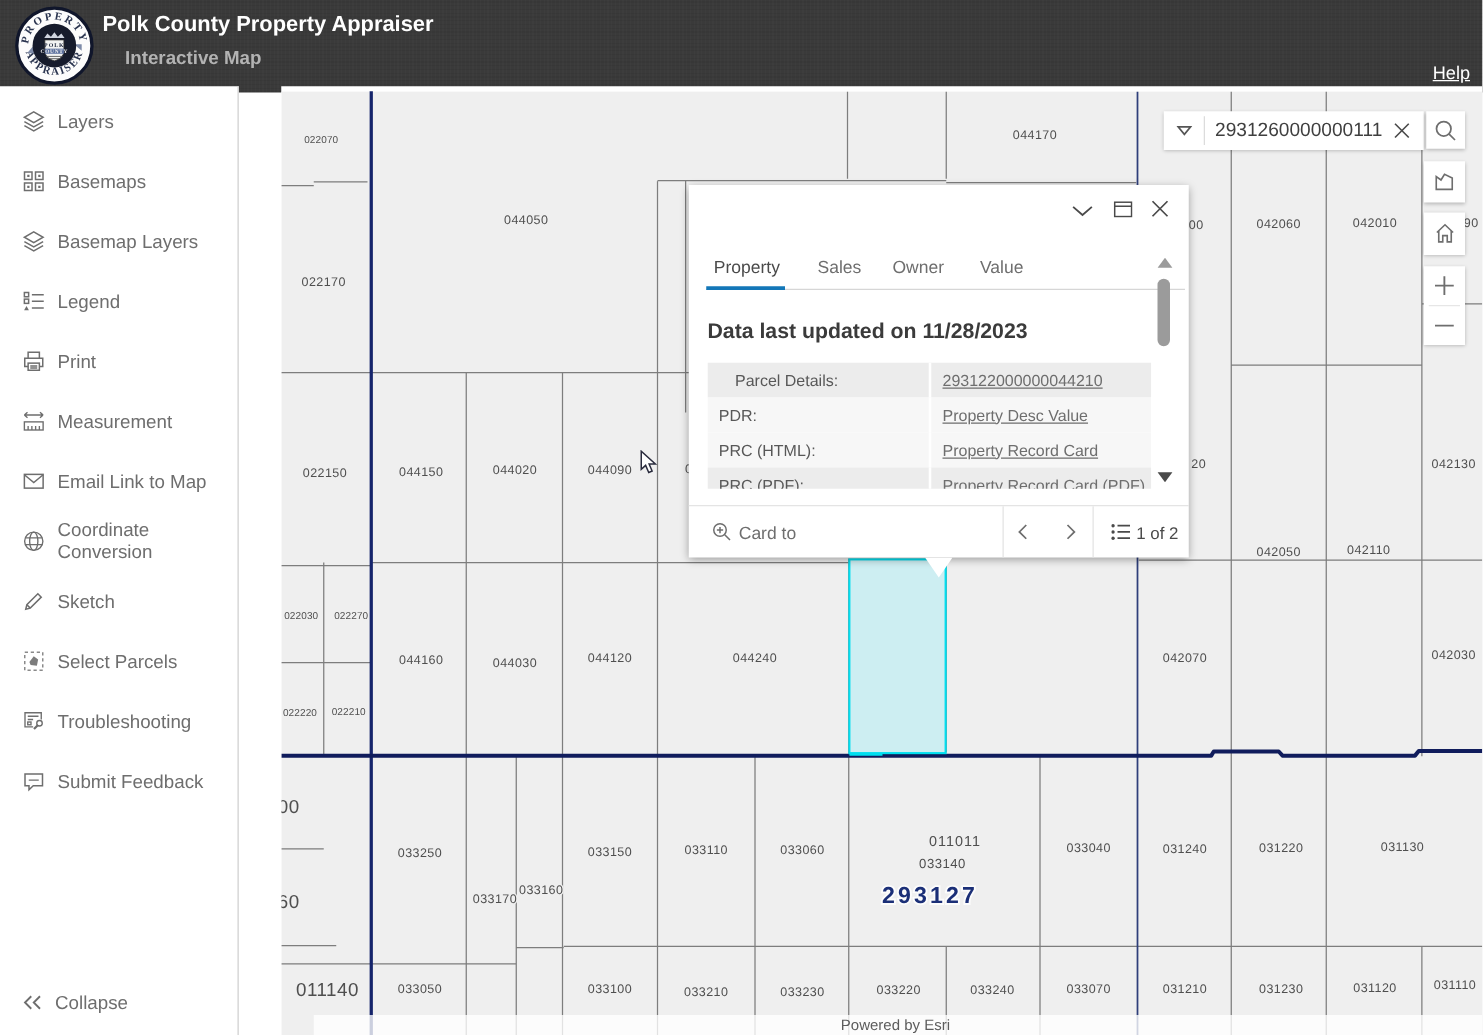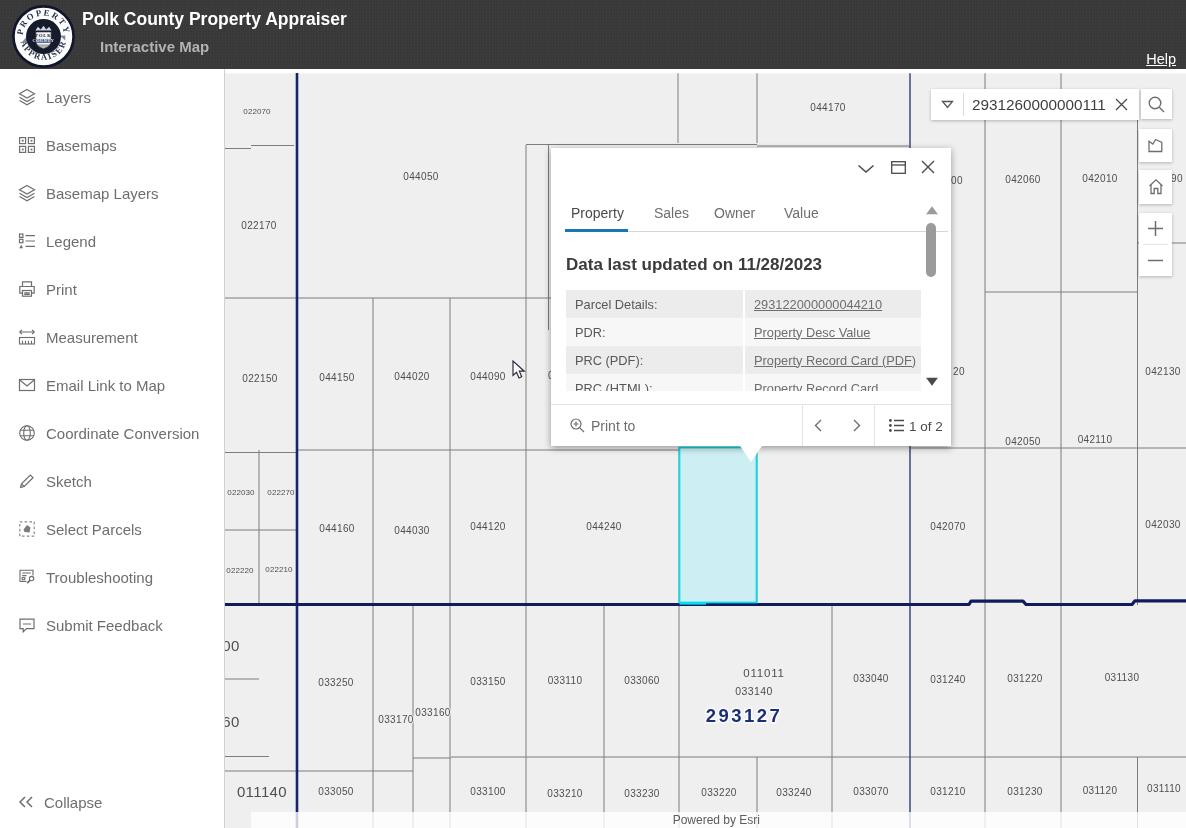--- a/index.html
+++ b/index.html
@@ -2,21 +2,21 @@
 <html><head><meta charset="utf-8">
 <style>
 *{box-sizing:border-box;margin:0;padding:0}
 html,body{width:1186px;height:828px;overflow:hidden}
 body{font-family:"Liberation Sans",sans-serif;background:#fff;position:relative}
 .abs{position:absolute}
 #hdr{position:absolute;left:0;top:0;width:1186px;height:74px;background:#3a3a3a;background-image:repeating-linear-gradient(0deg,rgba(0,0,0,.05) 0 1px,transparent 1px 3px),repeating-linear-gradient(90deg,rgba(255,255,255,.015) 0 1px,transparent 1px 3px)}
 #hdr .t1{position:absolute;left:82px;top:9px;color:#fff;font-size:17.5px;font-weight:bold}
 #hdr .t2{position:absolute;left:100px;top:38px;color:#b2b2b2;font-size:15px;font-weight:bold}
 #help{position:absolute;top:51px;right:10px;color:#fff;font-size:14.5px;text-decoration:underline}
-#side{position:absolute;left:0;top:69px;width:225px;height:759px;background:#fff;border-right:1px solid #d0d0d0}
+#side{position:absolute;left:0;top:69px;width:191px;height:759px;background:#fff;border-right:1px solid #d0d0d0}
 #side ul{list-style:none;margin-top:4px}
 #side li{display:flex;align-items:center;height:48px;padding-left:18px;color:#6e6e6e;font-size:15px}
 #side li svg{margin-right:10px;flex:none}
 #collapse{position:absolute;left:0;top:719px;width:225px;height:28px;display:flex;align-items:center;padding-left:18px;color:#6e6e6e;font-size:15px}
 #collapse svg{margin-right:10px}
 #mapwrap{position:absolute;left:225px;top:69px;width:961px;height:759px;overflow:hidden;background:#fff}
 #attr{position:absolute;left:26px;top:743px;width:935px;height:16px;background:rgba(255,255,255,.78);color:#5c5c5c;font-size:12px;text-align:center;padding:1px 1px 0 0}
 </style></head>
 <body>
 <div id="hdr">
@@ -216,55 +216,55 @@
     </svg>
  <div class="abs" style="left:20px;top:57px;font-size:14px;color:#4a4a4a">Property</div>
  <div class="abs" style="left:103px;top:57px;font-size:14px;color:#6e6e6e">Sales</div>
  <div class="abs" style="left:163px;top:57px;font-size:14px;color:#6e6e6e">Owner</div>
  <div class="abs" style="left:233px;top:57px;font-size:14px;color:#6e6e6e">Value</div>
  <div class="abs" style="left:14px;top:82.5px;width:383px;height:1px;background:#d6d6d6"></div>
  <div class="abs" style="left:14px;top:81px;width:63px;height:3px;background:#1377b8"></div>
  <div class="abs" style="left:15px;top:107px;font-size:17px;font-weight:bold;color:#3b3b3b">Data last updated on 11/28/2023</div>
  <div class="abs" style="left:15px;top:142px;width:355px;height:101px;overflow:hidden;font-size:12.8px">
    <div style="display:flex;height:28px;align-items:center;background:#ececec">
-        <div style="width:177px;padding-left:9px;color:#585858">Parcel Details:</div>
+        <div style="width:177px;padding-left:22px;color:#585858">Parcel Details:</div>
         <div style="width:2px;height:28px;background:#fff"></div>
         <div style="padding-left:9px"><span style="color:#6e6e6e;text-decoration:underline">293122000000044210</span></div>
       </div>
    <div style="display:flex;height:28px;align-items:center;background:#f7f7f7">
         <div style="width:177px;padding-left:9px;color:#585858">PDR:</div>
         <div style="width:2px;height:28px;background:#fff"></div>
         <div style="padding-left:9px"><span style="color:#6e6e6e;text-decoration:underline">Property Desc Value</span></div>
       </div>
+   <div style="display:flex;height:28px;align-items:center;background:#f7f7f7">
+        <div style="width:177px;padding-left:9px;color:#585858">PRC (HTML):</div>
+        <div style="width:2px;height:28px;background:#fff"></div>
+        <div style="padding-left:9px"><span style="color:#6e6e6e;text-decoration:underline">Property Record Card</span></div>
+      </div>
    <div style="display:flex;height:28px;align-items:center;background:#ececec">
         <div style="width:177px;padding-left:9px;color:#585858">PRC (PDF):</div>
         <div style="width:2px;height:28px;background:#fff"></div>
         <div style="padding-left:9px"><span style="color:#6e6e6e;text-decoration:underline">Property Record Card (PDF)</span></div>
-      </div>
-   <div style="display:flex;height:28px;align-items:center;background:#f7f7f7">
-        <div style="width:177px;padding-left:9px;color:#585858">PRC (HTML):</div>
-        <div style="width:2px;height:28px;background:#fff"></div>
-        <div style="padding-left:9px"><span style="color:#6e6e6e;text-decoration:underline">Property Record Card</span></div>
       </div>
  </div>
  <svg class="abs" style="left:374px;top:57px" width="14" height="11" viewBox="0 0 13 10">
       <path d="M6.5 1 L12 8.5 H1 Z" fill="#9b9b9b"></path>
     </svg>
  <div class="abs" style="left:375px;top:75px;width:9.5px;height:54px;border-radius:5px;background:#9b9b9b"></div>
  <svg class="abs" style="left:374px;top:228px" width="14" height="11" viewBox="0 0 13 10">
       <path d="M6.5 9 L12 1.5 H1 Z" fill="#4a4a4a"></path>
     </svg>
  <div class="abs" style="left:0;top:256px;width:400px;height:41px;border-top:1px solid #e4e4e4">
    <svg class="abs" style="left:19px;top:13px" width="15" height="15" viewBox="0 0 15 15">
         <g fill="none" stroke="#6e6e6e" stroke-width="1.2">
           <circle cx="6" cy="6" r="5"></circle>
           <path d="M9.8 9.8 L14 14 M3.5 6 H8.5 M6 3.5 V8.5"></path>
         </g>
       </svg>
-   <div class="abs" style="left:40px;top:13px;font-size:14px;color:#6e6e6e">Print to</div>
+   <div class="abs" style="left:40px;top:13px;font-size:14px;color:#6e6e6e">Card to</div>
    <div class="abs" style="left:251px;top:0;width:1px;height:41px;background:#e4e4e4"></div>
    <div class="abs" style="left:323px;top:0;width:1px;height:41px;background:#e4e4e4"></div>
    <svg class="abs" style="left:263px;top:14px" width="8" height="13" viewBox="0 0 8 13">
         <path d="M7 1 L1.5 6.5 L7 12" fill="none" stroke="#6e6e6e" stroke-width="1.4"></path>
       </svg>
    <svg class="abs" style="left:302px;top:14px" width="8" height="13" viewBox="0 0 8 13">
         <path d="M1 1 L6.5 6.5 L1 12" fill="none" stroke="#6e6e6e" stroke-width="1.4"></path>
       </svg>
    <svg class="abs" style="left:338px;top:14px" width="15" height="13" viewBox="0 0 15 13">
         <g stroke="#4a4a4a" stroke-width="1.3">

